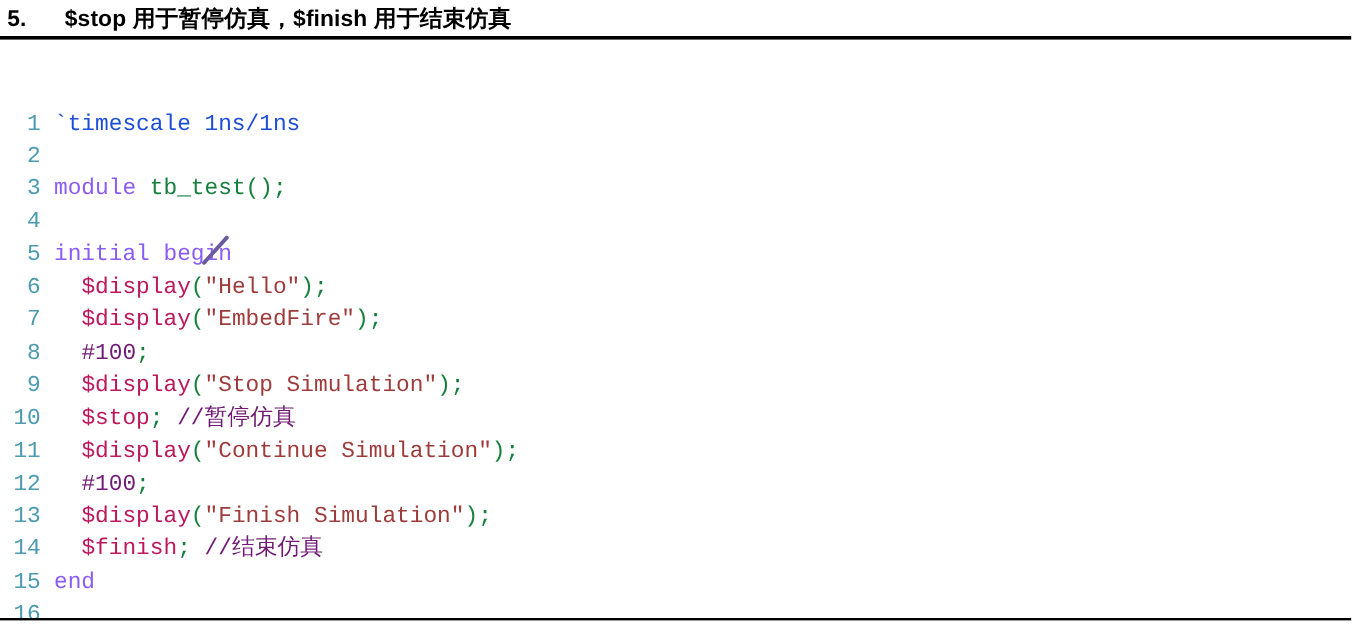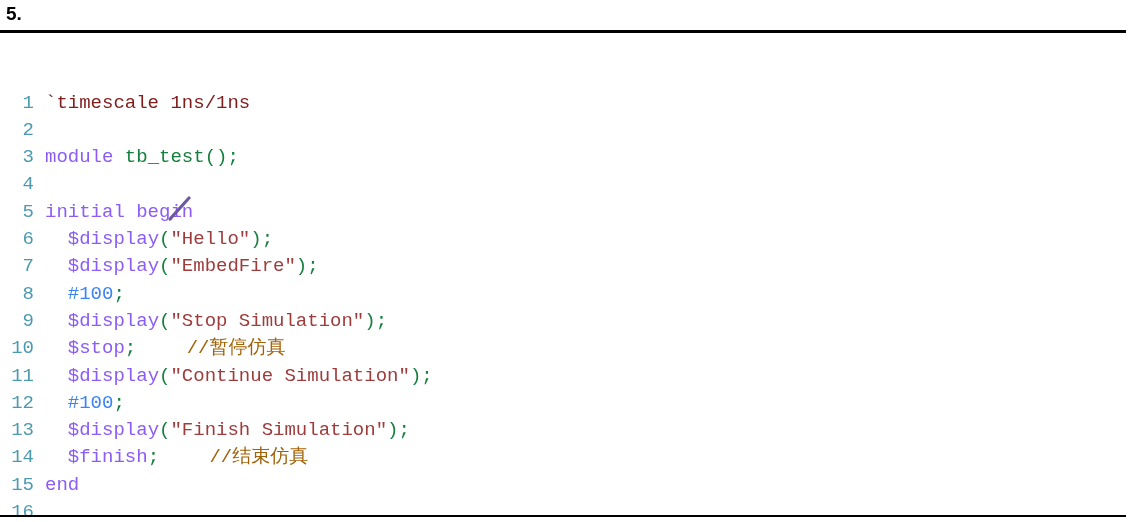--- a/index.html
+++ b/index.html
@@ -85,44 +85,45 @@
   .code-text {
     padding-left: 11px;
     color: #000000;
     font-family: "Liberation Mono", "DejaVu Sans Mono", monospace;
     font-size: 19px;
     white-space: pre;
   }
 
   
   .t-kw      { color: #8b5cf6; }   
-  .t-dir     { color: #7f1d1d; }   
-  .t-sys     { color: #8b5cf6; }   
+  .t-dir     { color: #1d4ed8; }   
+  .t-sys     { color: #be185d; }   
   .t-str     { color: #9e3b3b; }   
-  .t-num     { color: #3b82f6; }   
-  .t-cmt     { color: #a16207; margin-left: 39px; }   
+  .t-num     { color: #701a75; }   
+  .t-cmt     { color: #701a75; }   
   .t-pun     { color: #15803d; }
 
   
   .pen-stroke {
     position: absolute;
     left: 166px;
     top: 163px;
     width: 26px;
     height: 26px;
     pointer-events: none;
   }
 </style>
 </head>
 <body>
 
 <div>
 
   <div class="heading">
     <span class="heading-number">5.</span>
+    <span class="heading-text">$stop 用于暂停仿真，$finish 用于结束仿真</span>
   </div>
 
   <div class="rule-top"></div>
 
   <div class="code-block">
     <div id="code-lines"><div class="code-line"><span class="ln">1</span><span class="code-text"><span class="t-dir">`timescale 1ns/1ns</span></span></div><div class="code-line"><span class="ln">2</span><span class="code-text"></span></div><div class="code-line"><span class="ln">3</span><span class="code-text"><span class="t-kw">module</span><span class="t-pun"> tb_test();</span></span></div><div class="code-line"><span class="ln">4</span><span class="code-text"></span></div><div class="code-line"><span class="ln">5</span><span class="code-text"><span class="t-kw">initial begin</span></span></div><div class="code-line"><span class="ln">6</span><span class="code-text"><span class="t-pun">  </span><span class="t-sys">$display</span><span class="t-pun">(</span><span class="t-str">"Hello"</span><span class="t-pun">);</span></span></div><div class="code-line"><span class="ln">7</span><span class="code-text"><span class="t-pun">  </span><span class="t-sys">$display</span><span class="t-pun">(</span><span class="t-str">"EmbedFire"</span><span class="t-pun">);</span></span></div><div class="code-line"><span class="ln">8</span><span class="code-text"><span class="t-pun">  </span><span class="t-num">#100</span><span class="t-pun">;</span></span></div><div class="code-line"><span class="ln">9</span><span class="code-text"><span class="t-pun">  </span><span class="t-sys">$display</span><span class="t-pun">(</span><span class="t-str">"Stop Simulation"</span><span class="t-pun">);</span></span></div><div class="code-line"><span class="ln">10</span><span class="code-text"><span class="t-pun">  </span><span class="t-sys">$stop</span><span class="t-pun">; </span><span class="t-cmt">//暂停仿真</span></span></div><div class="code-line"><span class="ln">11</span><span class="code-text"><span class="t-pun">  </span><span class="t-sys">$display</span><span class="t-pun">(</span><span class="t-str">"Continue Simulation"</span><span class="t-pun">);</span></span></div><div class="code-line"><span class="ln">12</span><span class="code-text"><span class="t-pun">  </span><span class="t-num">#100</span><span class="t-pun">;</span></span></div><div class="code-line"><span class="ln">13</span><span class="code-text"><span class="t-pun">  </span><span class="t-sys">$display</span><span class="t-pun">(</span><span class="t-str">"Finish Simulation"</span><span class="t-pun">);</span></span></div><div class="code-line"><span class="ln">14</span><span class="code-text"><span class="t-pun">  </span><span class="t-sys">$finish</span><span class="t-pun">; </span><span class="t-cmt">//结束仿真</span></span></div><div class="code-line"><span class="ln">15</span><span class="code-text"><span class="t-kw">end</span></span></div><div class="code-line"><span class="ln">16</span><span class="code-text"></span></div></div>
 
     <svg class="pen-stroke" viewBox="0 0 26 26" xmlns="http://www.w3.org/2000/svg">
       <line x1="23" y1="2" x2="4" y2="23" stroke="#6b5aa0" stroke-width="3.2" stroke-linecap="round"></line>
       <path d="M5.5 21.5 L3 24.5 L6.5 23.2 Z" fill="#6b5aa0"></path>

